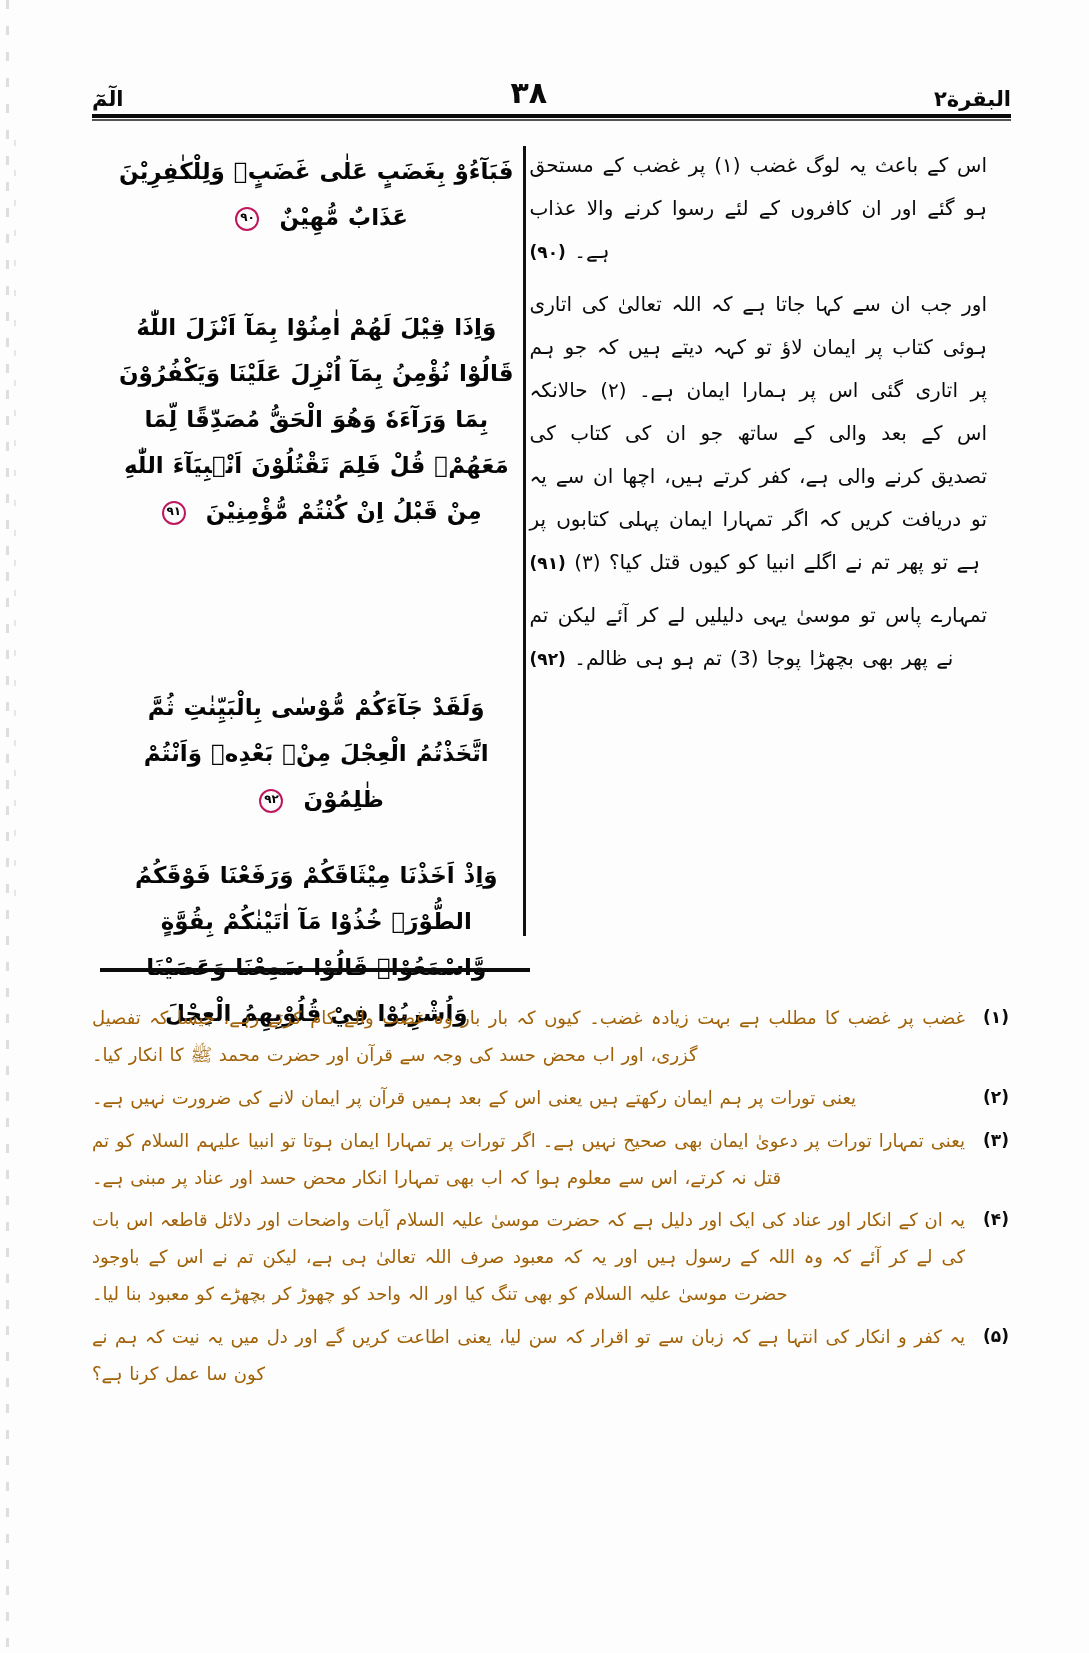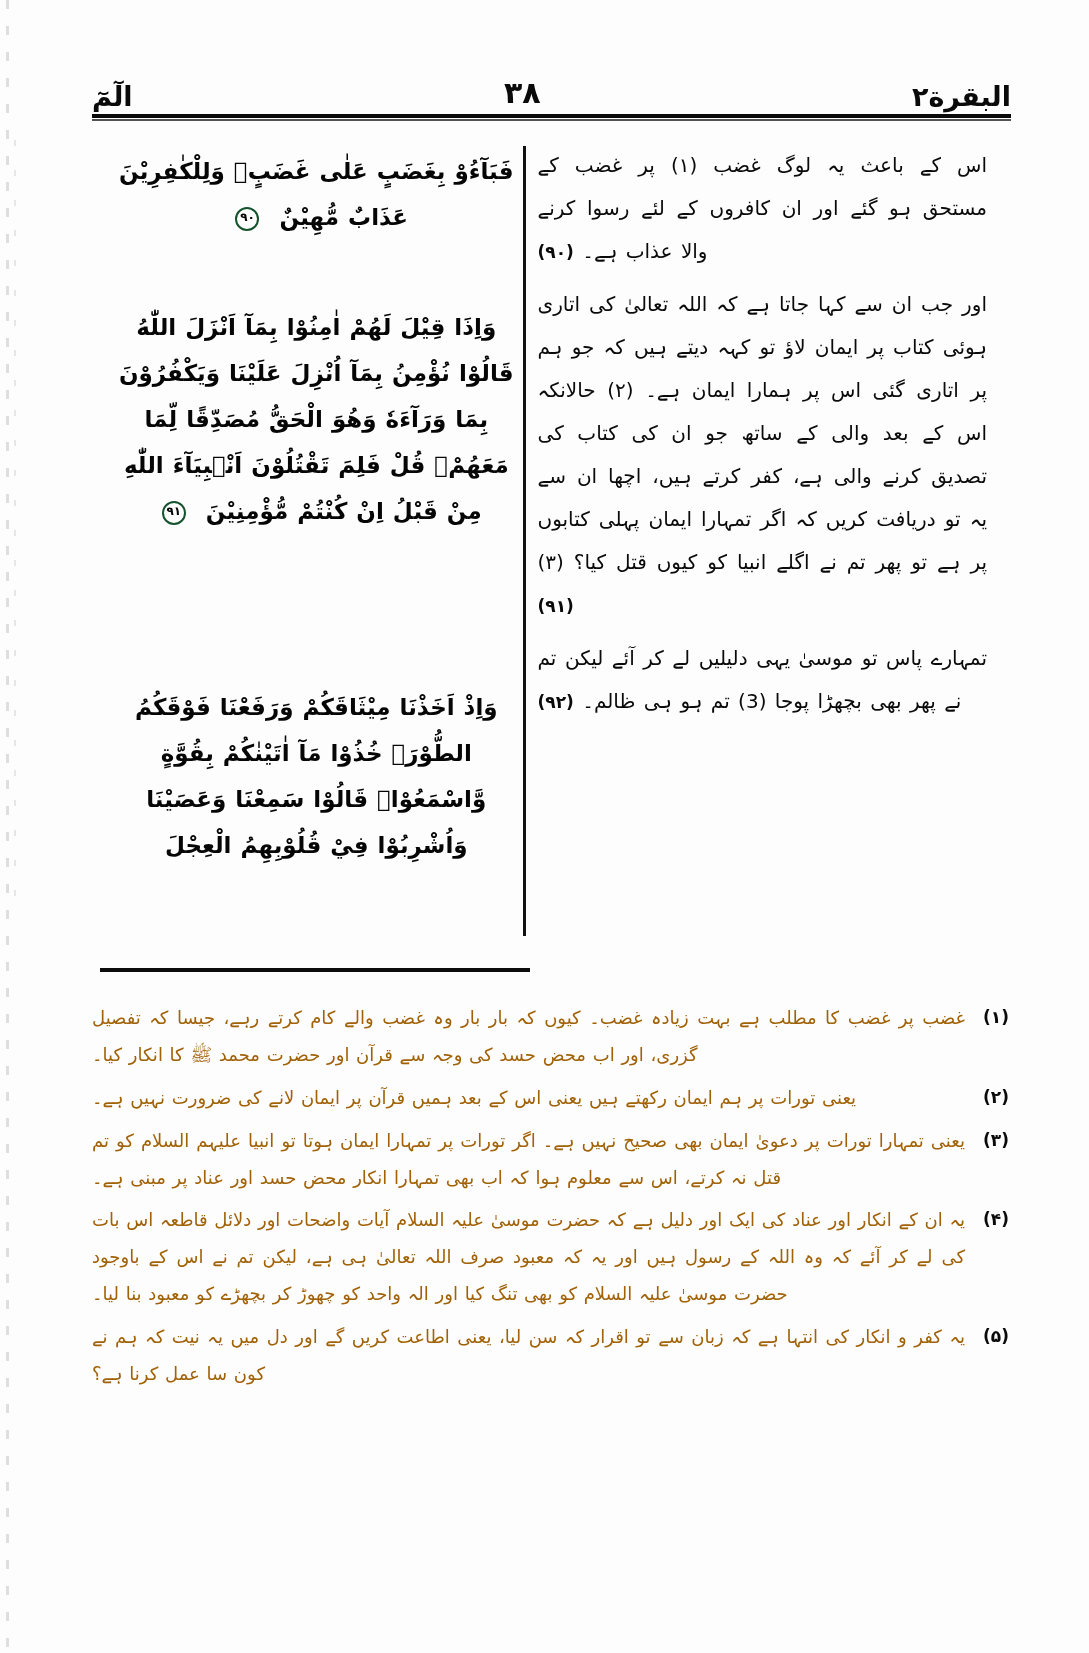--- a/index.html
+++ b/index.html
@@ -53,21 +53,21 @@
     direction: rtl;
   }
   .header-row {
     display: flex;
     align-items: flex-end;
     justify-content: space-between;
     height: 48px;
   }
   .hdr-surah, .hdr-para {
     font-family: "DejaVu Sans", sans-serif;
-    font-size: 27px;
+    font-size: 21px;
     font-weight: bold;
     color: #0a0a0a;
     line-height: 1;
     white-space: nowrap;
   }
   .hdr-page {
     font-family: "DejaVu Sans", sans-serif;
     font-size: 30px;
     font-weight: bold;
     color: #0a0a0a;
@@ -129,41 +129,41 @@
     color: #060606;
     font-weight: bold;
     letter-spacing: -0.4px;
     margin: 0 0 30px 0;
     word-spacing: 1px;
     text-align: center;
   }
   .ayah:last-child { margin-bottom: 0; }
   .ayah-num {
     display: inline-block;
-    border: 2px solid #14532d;
+    border: 2px solid #be185d;
     border-radius: 50%;
     width: 20px;
     height: 20px;
     line-height: 17px;
     font-size: 12px;
     text-align: center;
     vertical-align: middle;
     margin: 0 11px;
     font-weight: bold;
   }
   .sp-1 { height: 34px; }
   .sp-2 { height: 120px; }
 
   
   .urdu-p {
     font-family: "DejaVu Sans", sans-serif;
     font-size: 20px;
     line-height: 2.15;
     color: #0a0a0a;
-    margin: 0 0 10px 8px;
+    margin: 0 0 10px 0;
     word-spacing: 2px;
     font-weight: 500;
   }
   .vnum {
     font-size: 17px;
     font-weight: bold;
   }
 
   
   .fn-rule {
@@ -251,20 +251,24 @@
         <span>فَبَآءُوْ بِغَضَبٍ عَلٰى غَضَبٍۚ وَلِلْكٰفِرِيْنَ عَذَابٌ مُّهِيْنٌ</span>
         <span class="ayah-num">٩٠</span>
       </p>
       <div class="sp-1"></div>
       <p class="ayah">
         <span>وَاِذَا قِيْلَ لَهُمْ اٰمِنُوْا بِمَآ اَنْزَلَ اللّٰهُ قَالُوْا نُؤْمِنُ بِمَآ اُنْزِلَ عَلَيْنَا وَيَكْفُرُوْنَ بِمَا وَرَآءَهٗ وَهُوَ الْحَقُّ مُصَدِّقًا لِّمَا مَعَهُمْۗ قُلْ فَلِمَ تَقْتُلُوْنَ اَنْۢبِيَآءَ اللّٰهِ مِنْ قَبْلُ اِنْ كُنْتُمْ مُّؤْمِنِيْنَ</span>
         <span class="ayah-num">٩١</span>
       </p>
       <div class="sp-2"></div>
       <p class="ayah">
+        <span>وَلَقَدْ جَآءَكُمْ مُّوْسٰى بِالْبَيِّنٰتِ ثُمَّ اتَّخَذْتُمُ الْعِجْلَ مِنْۢ بَعْدِهٖ وَاَنْتُمْ ظٰلِمُوْنَ</span>
+        <span class="ayah-num">٩٢</span>
+      </p>
+      <p class="ayah">
         <span>وَاِذْ اَخَذْنَا مِيْثَاقَكُمْ وَرَفَعْنَا فَوْقَكُمُ الطُّوْرَۗ خُذُوْا مَآ اٰتَيْنٰكُمْ بِقُوَّةٍ وَّاسْمَعُوْاۗ قَالُوْا سَمِعْنَا وَعَصَيْنَا وَاُشْرِبُوْا فِيْ قُلُوْبِهِمُ الْعِجْلَ</span>
       </p>
     </div>
 
   </div>
 
   <div class="fn-rule"></div>
 
   <div class="footnotes">
 

